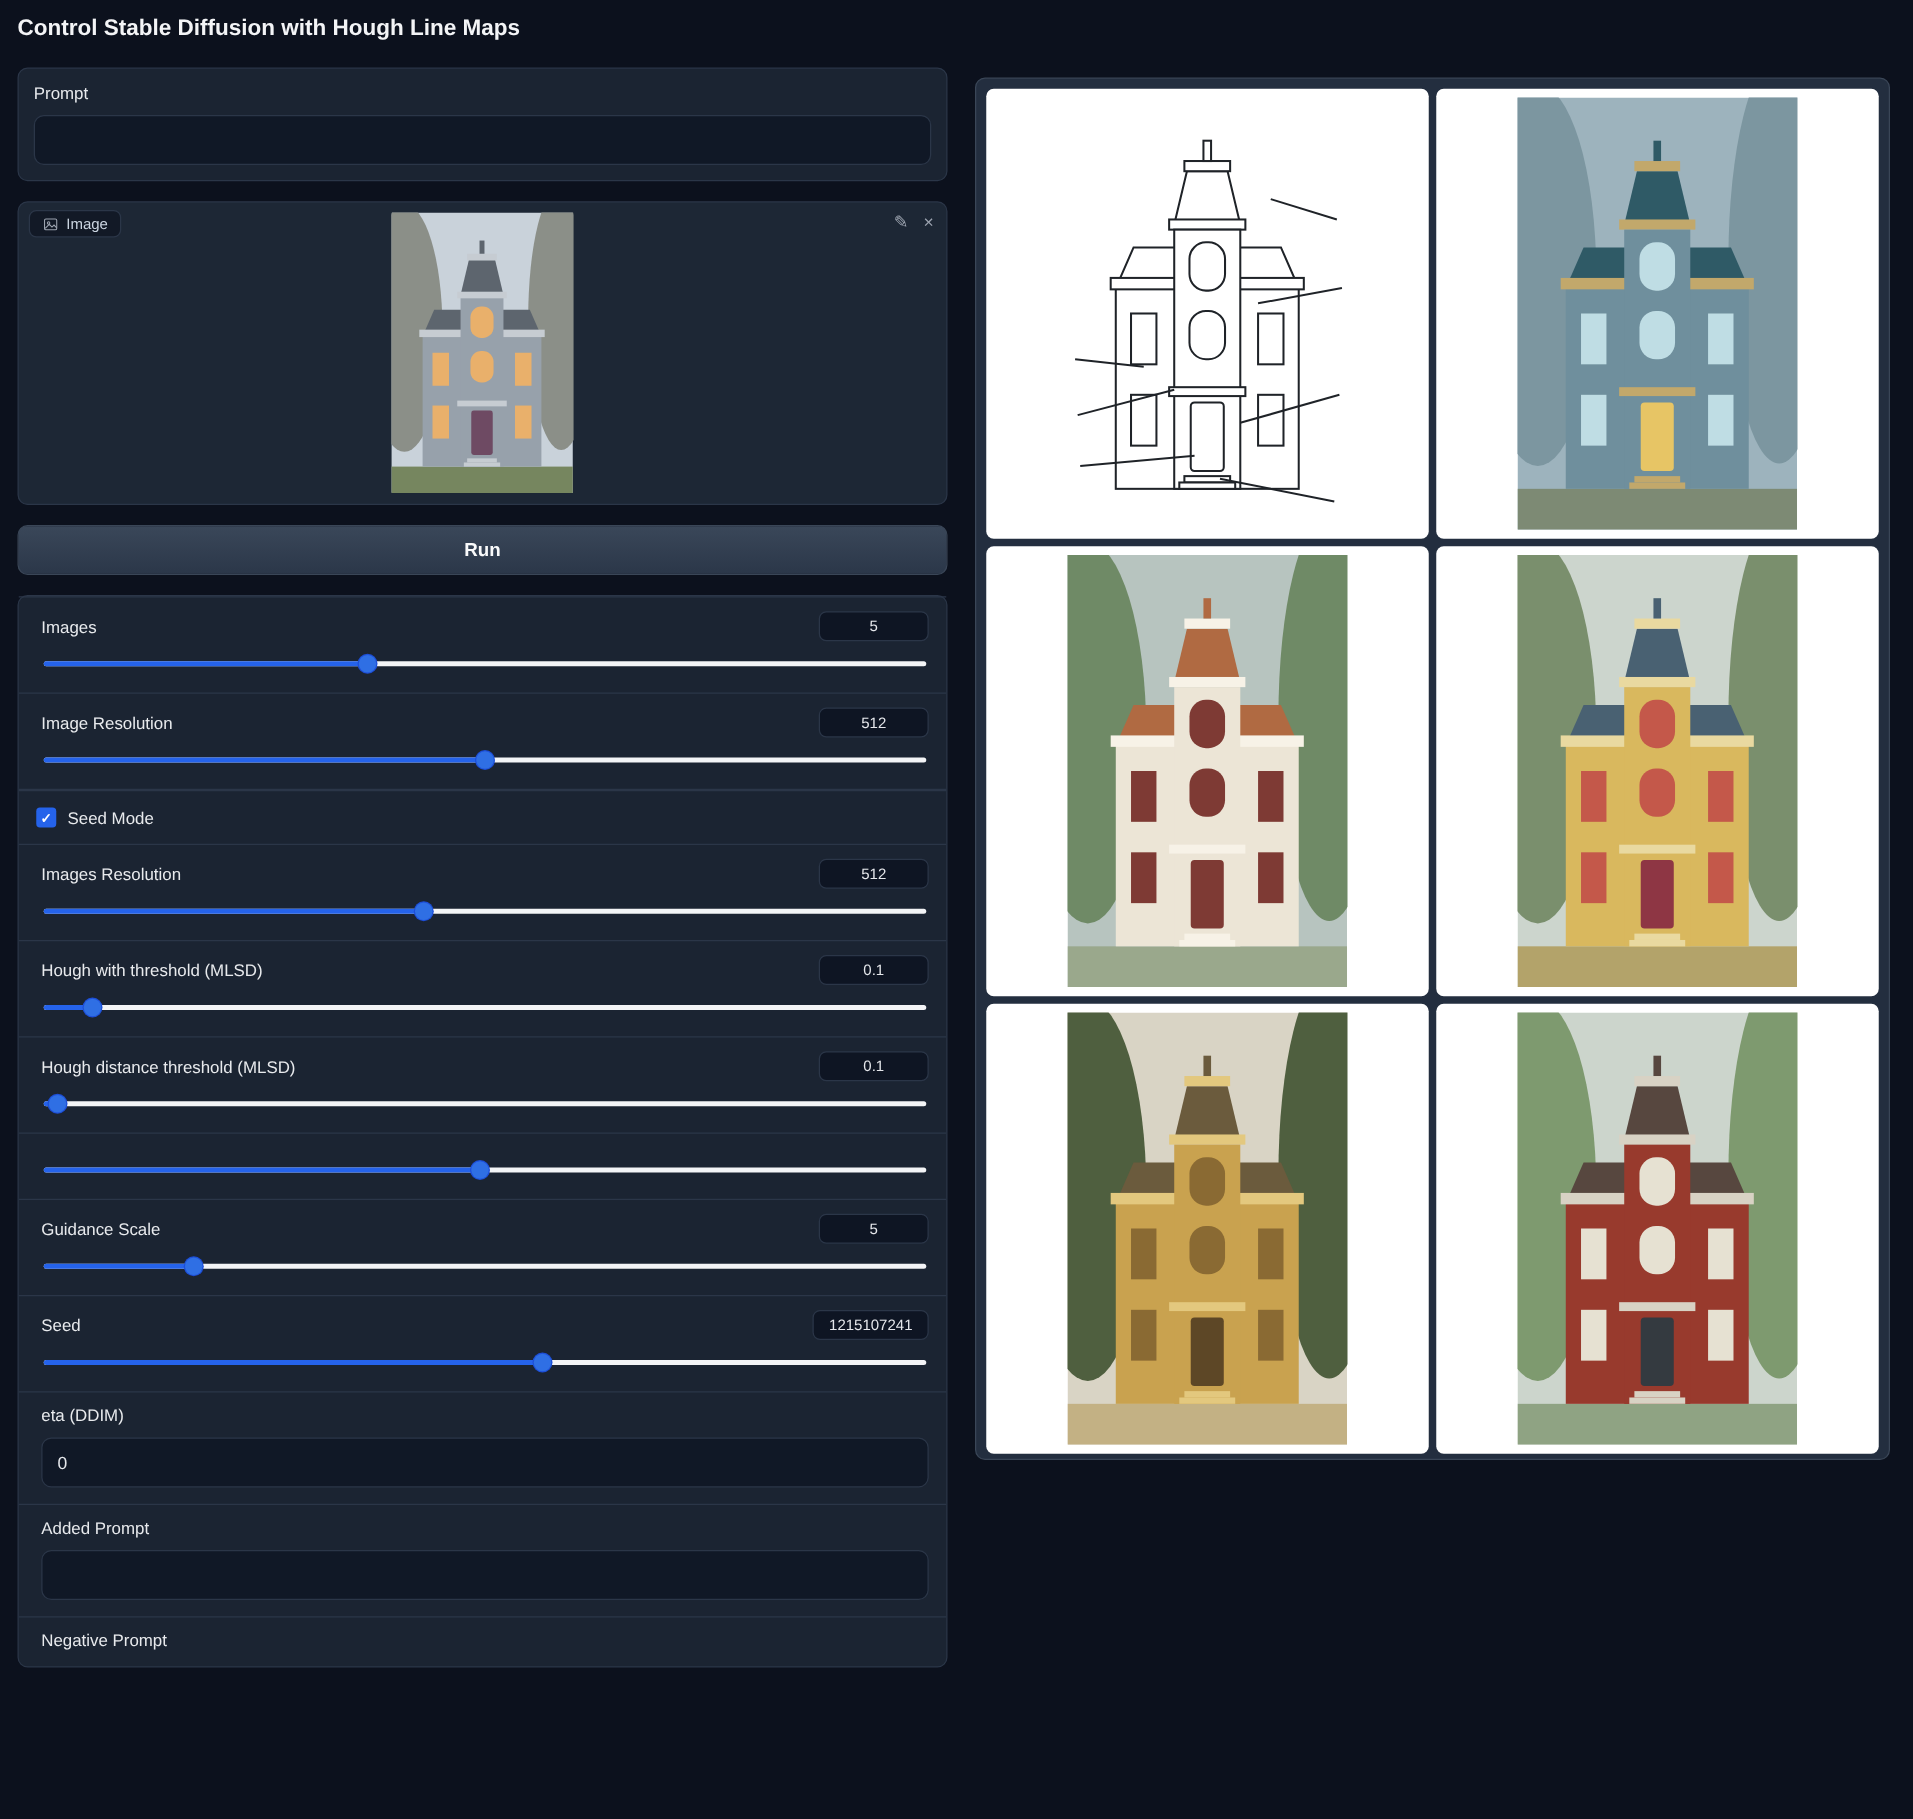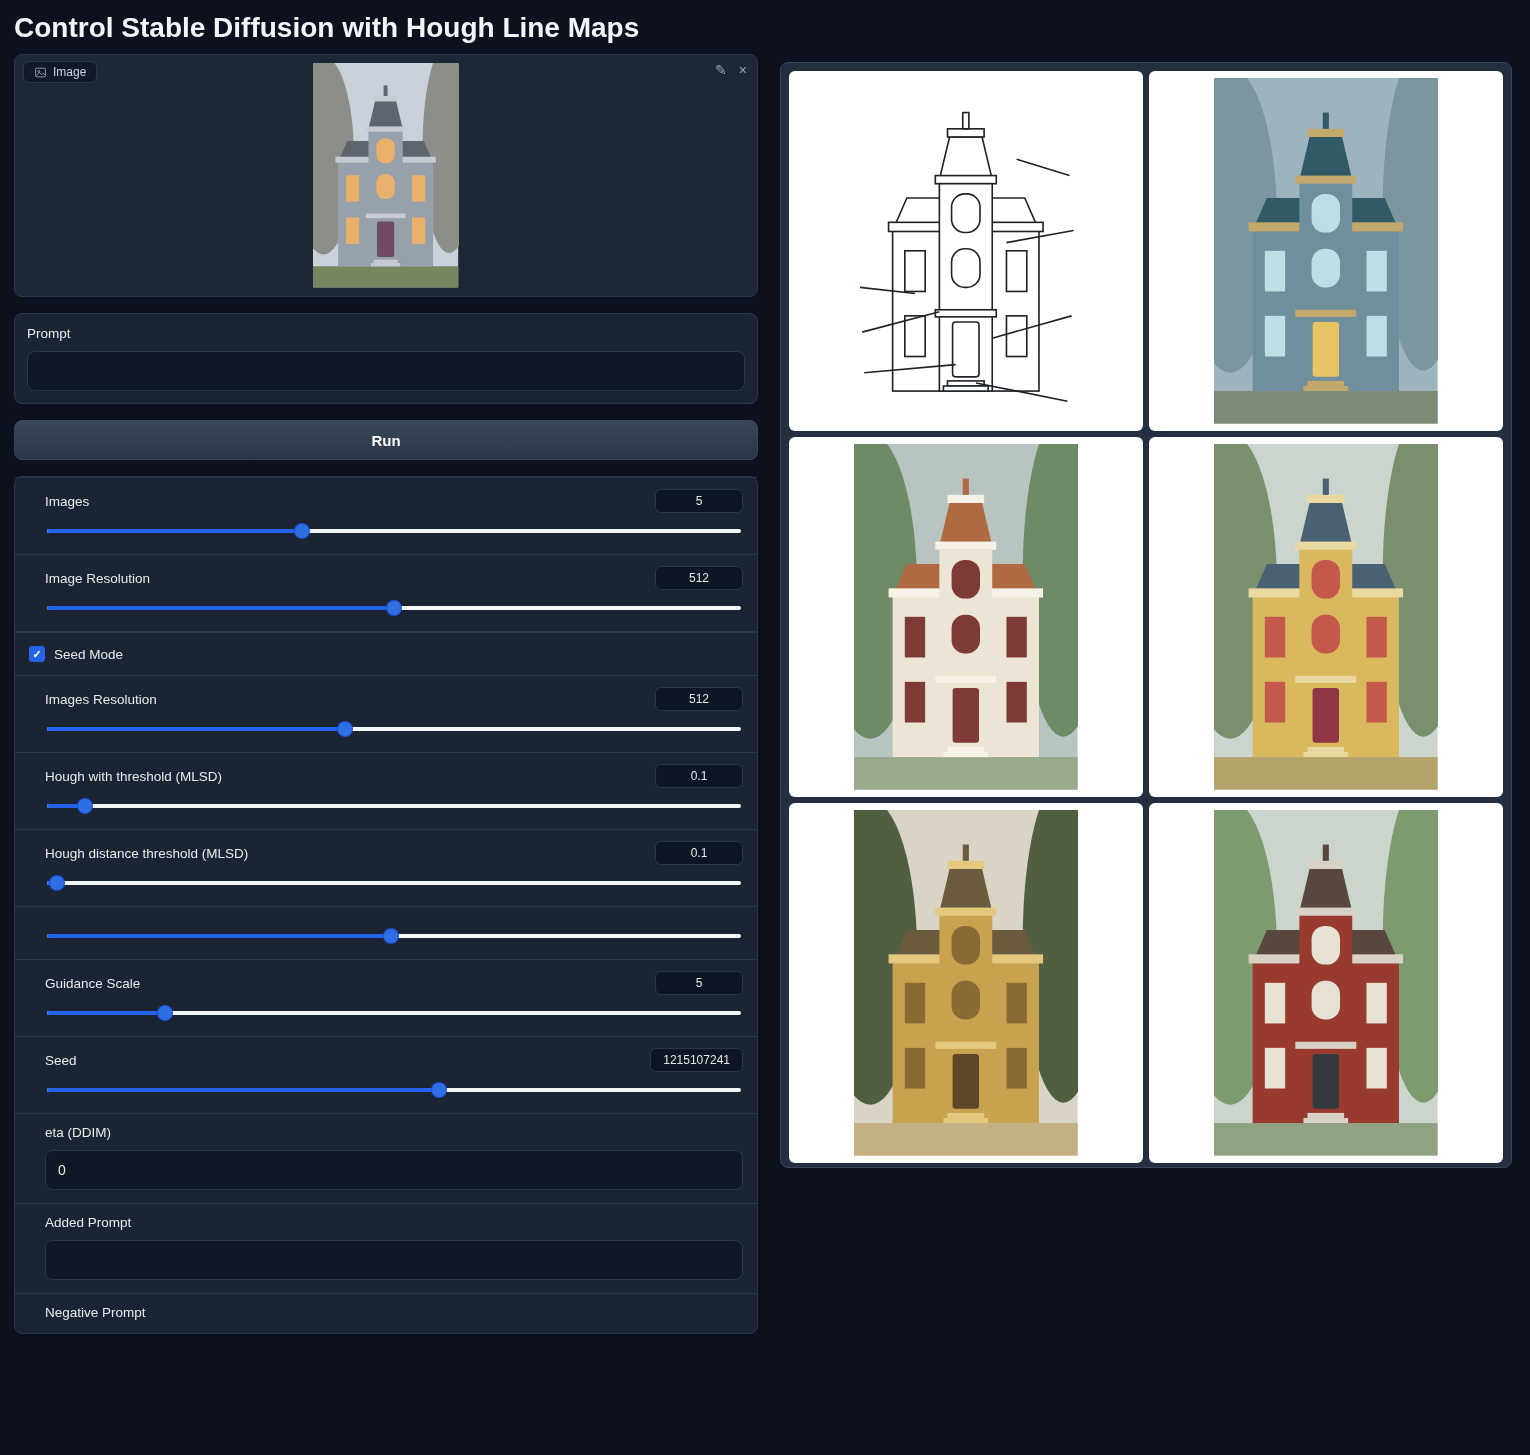--- a/index.html
+++ b/index.html
@@ -1,21 +1,21 @@
 <!DOCTYPE html>
 <html><head>
 <meta charset="utf-8">
 <style>
   html,body{margin:0;padding:0;}
   body{
     width:1530px;height:1455px;overflow:hidden;position:relative;
     background:#0c111d;color:#e5e7eb;
     font-family:"Liberation Sans", sans-serif;
   }
-  .page-title{position:absolute;left:14px;top:12px;font-size:28px;font-weight:700;color:#f3f4f6;}
+  .page-title{position:absolute;left:14px;top:12px;font-size:18px;font-weight:700;color:#f3f4f6;}
   .left-col{position:absolute;left:14px;top:54px;width:744px;display:flex;flex-direction:column;gap:16px;}
   .panel{background:#1b2432;border:1px solid #2b3648;border-radius:8px;position:relative;}
 
   
   .image-panel{height:241px;background:#1d2735;}
   .image-chip{position:absolute;left:8px;top:6px;display:flex;align-items:center;gap:6px;
     background:#121926;border:1px solid #2b3648;border-radius:6px;padding:3px 10px;
     font-size:12px;color:#cbd5e1;z-index:3;}
   .image-chip svg{width:13px;height:13px;stroke:#9ca3af;fill:none;stroke-width:1.6;}
   .img-actions{position:absolute;right:10px;top:8px;display:flex;gap:12px;z-index:3;}
@@ -34,21 +34,21 @@
   
   .run-btn{height:40px;border-radius:8px;border:1px solid #3a4657;cursor:pointer;
     background:linear-gradient(180deg,#3a4759,#2b3749);
     color:#f9fafb;font-size:15px;font-weight:700;font-family:"Liberation Sans", sans-serif;}
 
   
   .adv-header{display:flex;align-items:center;justify-content:space-between;padding:13px 14px;}
   .adv-title{font-size:15px;color:#e8eaed;}
   .adv-arrow{font-size:12px;color:#cbd5e1;}
   .divider{height:1px;background:#2b3648;}
-  .opt-row{padding:11px 14px 13px 30px;}
+  .opt-row{padding:11px 14px 13px 18px;}
   .slider-head{display:flex;align-items:center;justify-content:space-between;}
   .num-box{min-width:62px;text-align:center;background:#0e1523;border:1px solid #2b3648;border-radius:6px;
     font-size:12px;color:#e5e7eb;padding:4px 12px;cursor:text;}
   .track{position:relative;height:4px;background:#f3f4f6;border-radius:3px;margin:16px 2px 8px 2px;cursor:pointer;}
   .track .fill{position:absolute;left:0;top:0;height:100%;background:#2563eb;border-radius:3px;}
   .track .knob{position:absolute;top:50%;width:14px;height:14px;border-radius:50%;background:#2f6fe4;
     transform:translate(-50%,-50%);box-shadow:0 0 0 1px #1d4ed8;}
   .check-row{display:flex;align-items:center;gap:9px;padding:13px 14px;}
   .checkbox{width:16px;height:16px;border-radius:3px;background:#2563eb;display:flex;align-items:center;
     justify-content:center;color:#fff;font-size:11px;font-weight:700;cursor:pointer;}
@@ -76,20 +76,25 @@
   .cell.lineart svg .stray{display:block;}
   .cell.lineart svg .stray line{stroke:#1f2328;stroke-width:1.6;}
 </style>
 </head>
 <body>
 
 <div class="page-title">Control Stable Diffusion with Hough Line Maps</div>
 
 <div class="left-col">
 
+  <div class="panel pad">
+    <label class="block-label">Prompt</label>
+    <input class="text-input" type="text" value="" style="">
+  </div>
+
   <div class="panel image-panel">
     <div class="image-chip">
       <svg viewBox="0 0 24 24">
         <rect x="3" y="4" width="18" height="16" rx="2"></rect>
         <circle cx="9" cy="10" r="1.8"></circle>
         <path d="M4 18 l6-6 4 4 3-3 4 4"></path>
       </svg>
       <span>Image</span>
     </div>
     <div class="img-actions">
@@ -128,25 +133,20 @@
         <line x1="10" y1="290" x2="100" y2="282"></line>
         <line x1="120" y1="300" x2="210" y2="318"></line>
         <line x1="160" y1="80" x2="212" y2="96"></line>
         <line x1="6" y1="206" x2="60" y2="212"></line>
       </g>
     </svg>
   </div>
       </div>
   </div>
 
-  <div class="panel pad">
-    <label class="block-label">Prompt</label>
-    <input class="text-input" type="text" value="" style="">
-  </div>
-
   <button class="run-btn">Run</button>
 
   <div class="panel">
     <div class="divider"></div>
 
     <div class="opt-row">
       <div class="slider-head">
         <span class="block-label">Images</span>
         <span class="num-box">5</span>
       </div>

